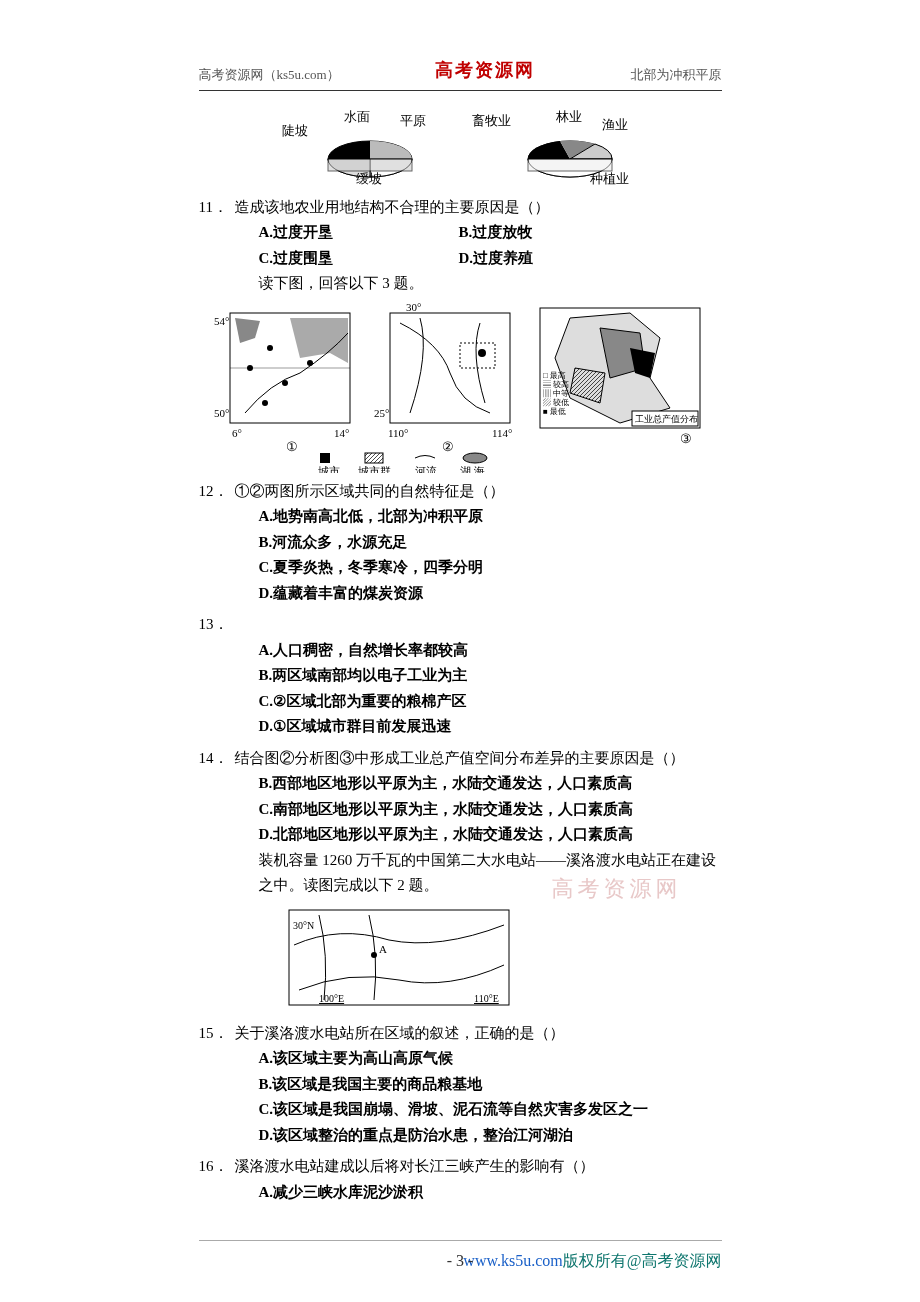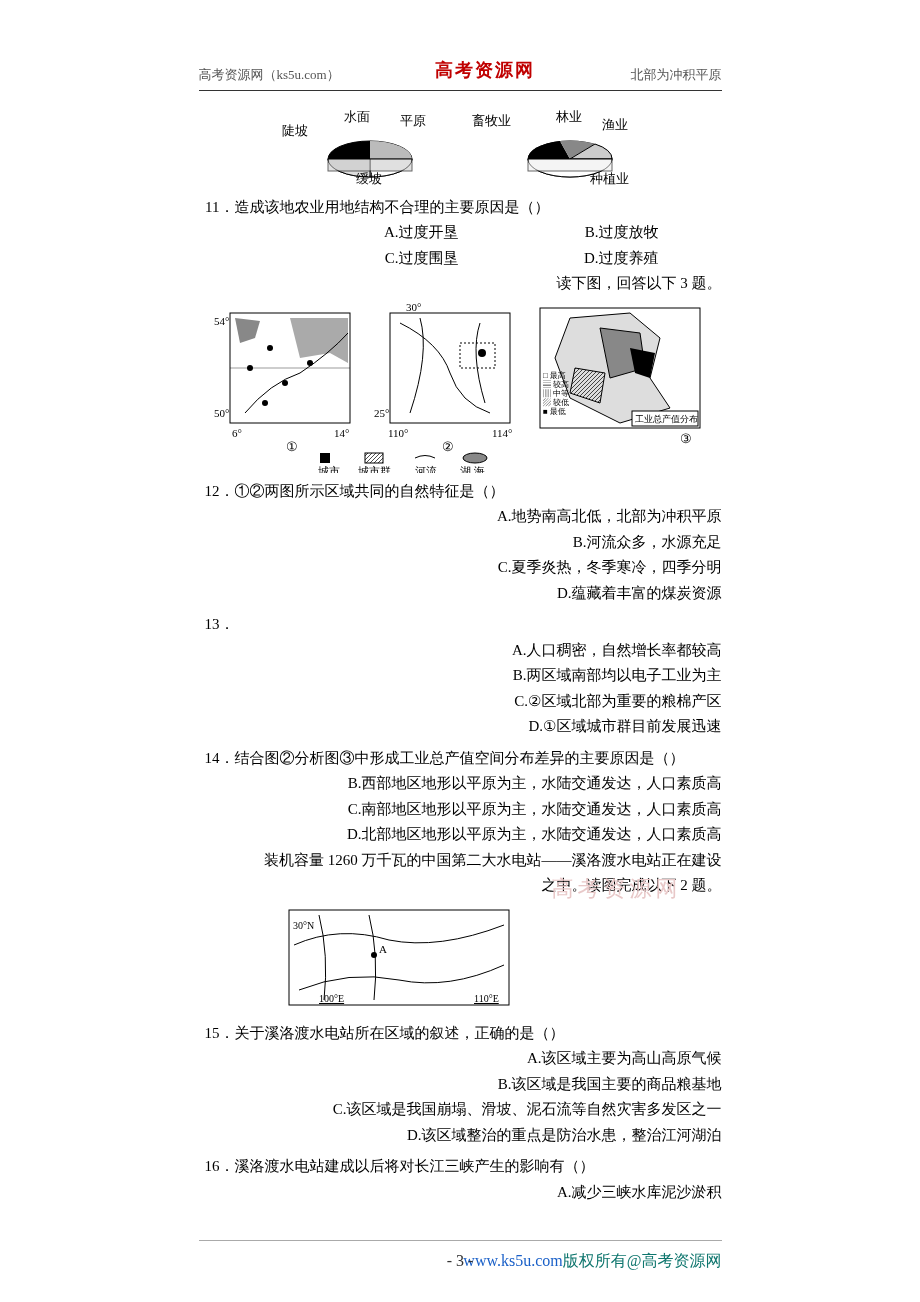--- a/index.html
+++ b/index.html
@@ -24,24 +24,24 @@
     align-items: flex-end;
     border-bottom: 1px solid #333;
     padding-bottom: 4px;
     margin-bottom: 18px;
     font-size: 13px;
   }
   .header-left { color: #555; }
   .header-center { color: #c00000; font-weight: bold; font-size: 18px; letter-spacing: 2px; font-family: "KaiTi","STKaiti",serif; }
   .header-right { color: #555; }
   .content { }
-  .q-block { margin: 6px 0 0 0; text-indent: 0; text-align: right; }
+  .q-block { margin: 6px 0 0 0; text-indent: 0; }
   .q-text { display: flex; flex-direction: row; }
   .q-num { flex: 0 0 36px; }
-  .options { padding-left: 60px; }
+  .options { padding-left: 60px; font-weight: bold; }
   .opt-row { display: flex; }
   .opt-row > span { flex: 0 0 200px; }
   .opt-row.single > span { flex: 0 0 100%; }
   .intro { padding-left: 60px; }
   .figure { display:flex; justify-content:center; margin:6px 0; }
   .figure svg { display:block; }
   .pie-labels { font-size: 13px; }
   .footer {
     position:absolute;
     bottom:28px;

